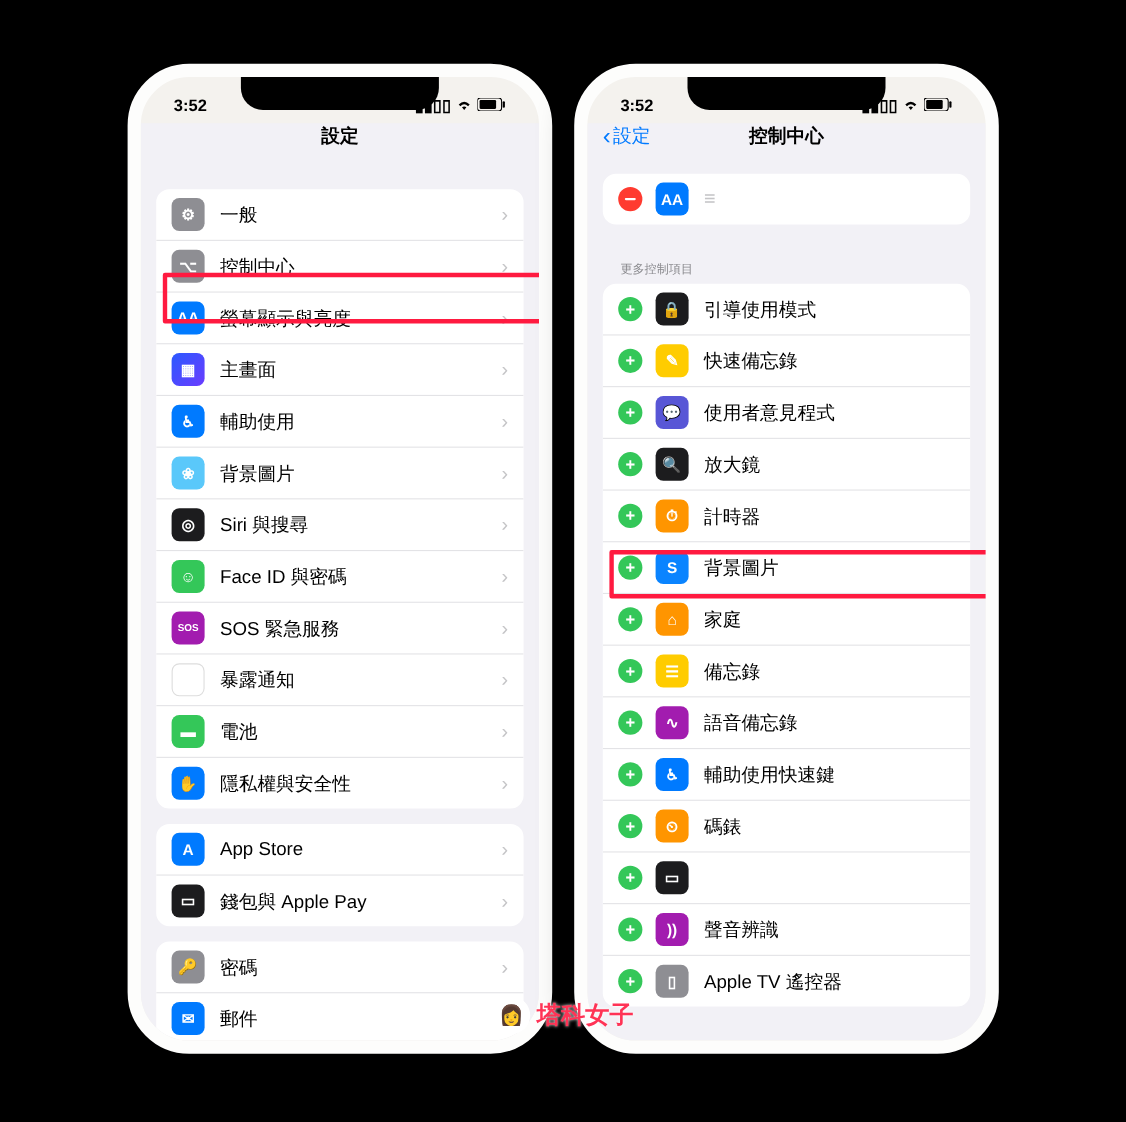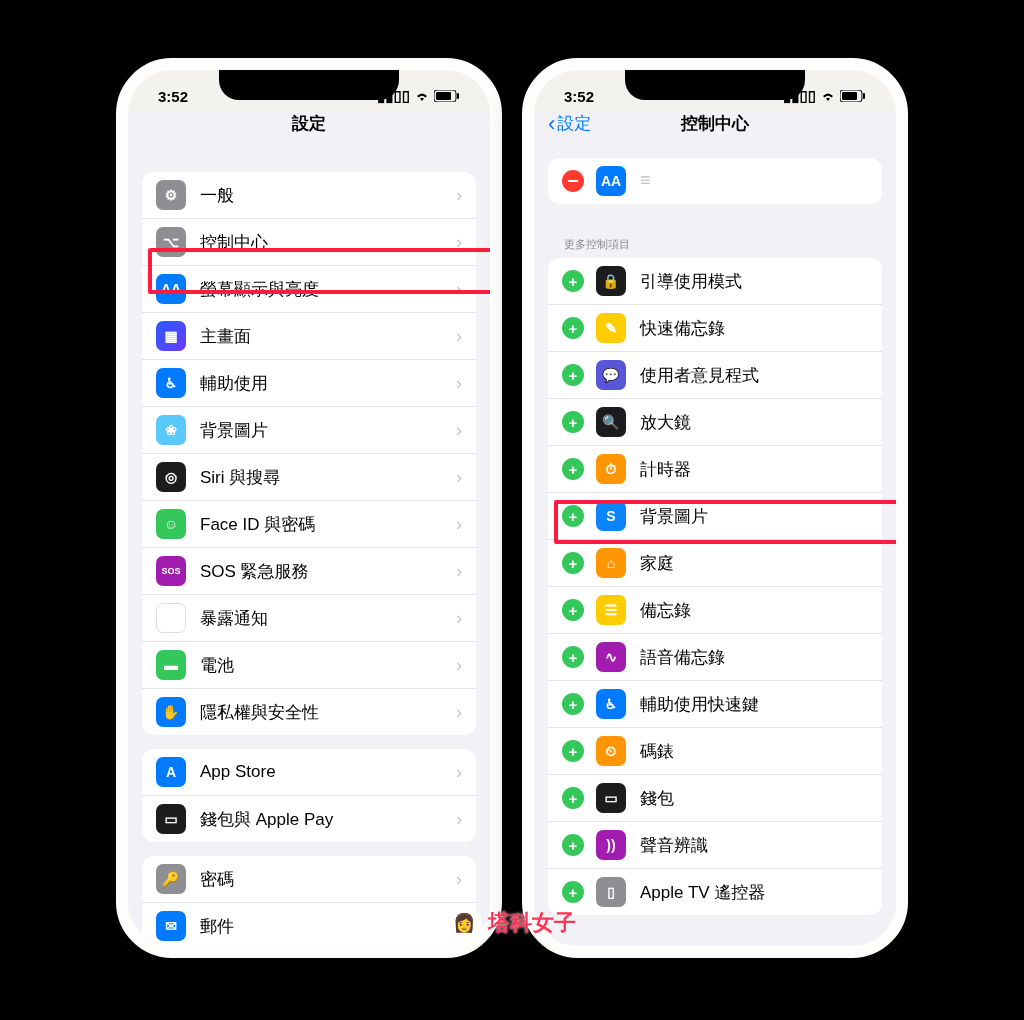--- a/index.html
+++ b/index.html
@@ -373,21 +373,20 @@
             <span class="label">輔助使用快速鍵</span>
           </div>
           <div class="row">
             <span class="circle-btn circle-add">+</span>
             <span class="app-icon bg-orange">⏲</span>
             <span class="label">碼錶</span>
           </div>
           <div class="row">
             <span class="circle-btn circle-add">+</span>
             <span class="app-icon bg-dark">▭</span>
-            <span class="label">錢包</span>
           </div>
           <div class="row">
             <span class="circle-btn circle-add">+</span>
             <span class="app-icon bg-red">))</span>
             <span class="label">聲音辨識</span>
           </div>
           <div class="row">
             <span class="circle-btn circle-add">+</span>
             <span class="app-icon bg-gray">▯</span>
             <span class="label">Apple TV 遙控器</span>

